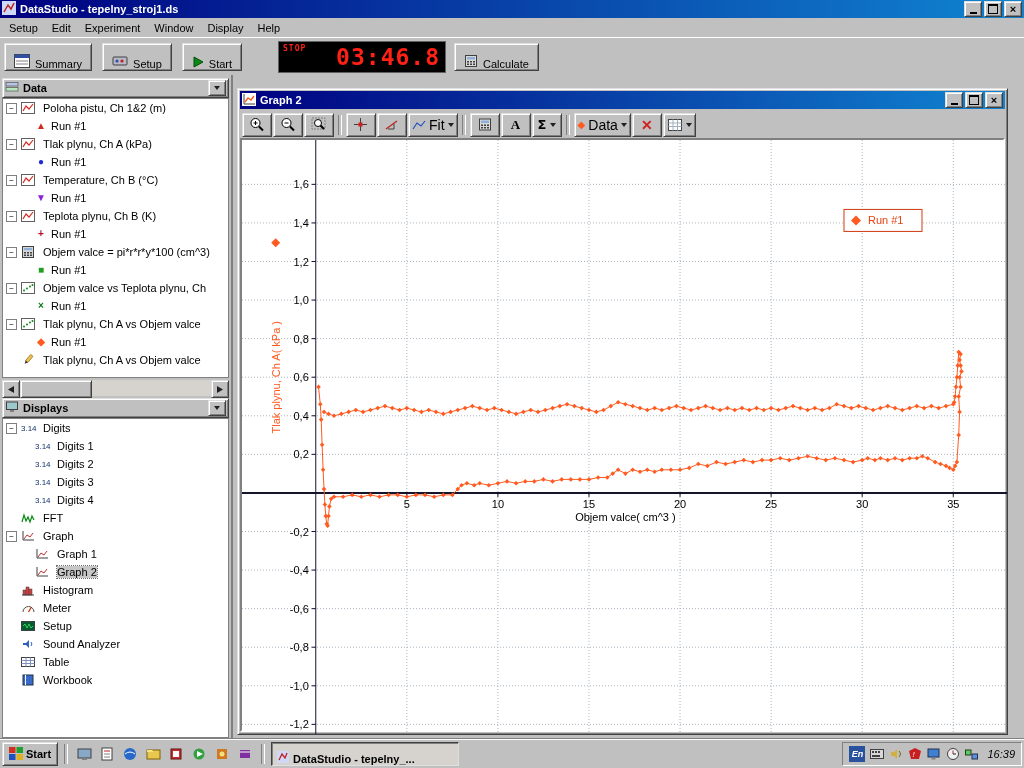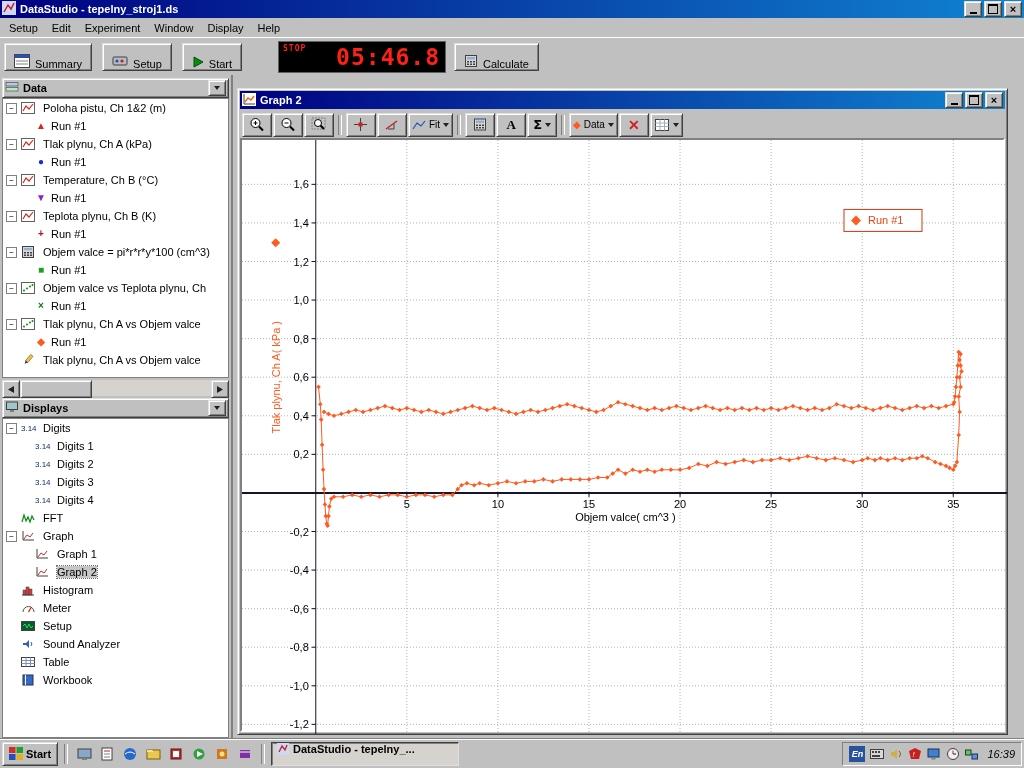--- a/index.html
+++ b/index.html
@@ -67,39 +67,39 @@
   #graph-window{position:absolute;left:237px;top:88px;width:771px;height:647px;
     background:#c0c0c0;border:1px solid;border-color:#dfdfdf #404040 #404040 #dfdfdf;
     box-shadow:inset 1px 1px 0 #fff, inset -1px -1px 0 #808080;padding:2px;box-sizing:border-box;}
   #gw-titlebar{height:18px;background:linear-gradient(90deg,#000080,#1084d0);color:#fff;
     display:flex;align-items:center;padding:0 2px;}
   #gw-titlebar .title{font-weight:bold;margin-left:4px;flex:1;}
   #gw-toolbar{height:27px;display:flex;align-items:center;padding:2px 2px;gap:1px;background:#c0c0c0;}
   .gbtn{height:22px;min-width:22px;display:flex;align-items:center;justify-content:center;gap:3px;
     padding:0 3px;cursor:default;}
   .gsep{width:2px;height:20px;margin:0 3px;border-left:1px solid #808080;border-right:1px solid #fff;}
-  .gbtn .glbl{font-size:10px;}
+  .gbtn .glbl{font-size:14px;}
   .sigma{font-size:13px;font-weight:bold;font-family:"DejaVu Sans",sans-serif;}
   .atool{font-size:13px;font-weight:bold;font-family:"Liberation Serif",serif;}
   .xdel{color:#d02020;font-size:14px;font-weight:bold;}
   #plot-wrap{position:absolute;left:2px;right:2px;top:49px;bottom:2px;
     background:#fff;border:2px solid;border-color:#808080 #fff #fff #808080;}
   #plot{display:block;width:765px;height:594px;}
   #plot text{font-family:"Liberation Sans",sans-serif;font-size:11px;fill:#000;}
   #plot .grid{stroke:#a9b4bf;stroke-width:1;stroke-dasharray:1 2;fill:none;}
   #plot .axis{stroke:#14142c;stroke-width:1;fill:none;}
   #plot .axis0{stroke:#14142c;stroke-width:2;fill:none;}
 
   
   #taskbar{position:absolute;left:0;right:0;bottom:0;height:28px;background:#c0c0c0;
     border-top:1px solid #fff;box-shadow:0 -1px 0 #808080;display:flex;align-items:center;padding:0 2px;gap:3px;}
   #start-btn{height:22px;display:flex;align-items:center;gap:3px;padding:0 6px;font-weight:bold;}
   .ql{width:20px;height:20px;display:flex;align-items:center;justify-content:center;}
   .tb-div{width:2px;height:20px;border-left:1px solid #808080;border-right:1px solid #fff;margin:0 3px;}
-  #task-btn{height:22px;width:176px;display:flex;align-items:flex-start;gap:4px;padding:0 5px;
+  #task-btn{height:22px;width:176px;display:flex;align-items:flex-end;gap:4px;padding:0 5px;
     background:#d6d3ce;border:1px solid;border-color:#404040 #dfdfdf #dfdfdf #404040;
     box-shadow:inset 1px 1px 0 #808080;font-weight:bold;}
   #task-btn .tlabel{white-space:nowrap;overflow:hidden;}
   #tray{margin-left:auto;height:22px;display:flex;align-items:center;gap:4px;padding:0 6px;
     border:1px solid;border-color:#808080 #fff #fff #808080;font-style:italic;}
   #lang-ind{width:16px;height:16px;background:#29529e;color:#fff;font-size:9px;font-weight:bold;
     display:flex;align-items:center;justify-content:center;}
   .tray-ico{width:15px;height:15px;display:flex;align-items:center;justify-content:center;}
   #clock{padding-left:4px;}
 </style>
@@ -152,21 +152,21 @@
     <span class="lbl">Setup</span>
   </div>
   <div class="tbtn raised">
     <span><svg width="12" height="12">
             <polygon points="2,1 11,6 2,11" fill="#0a8a14" stroke="#064d0a"></polygon>
           </svg></span>
     <span class="lbl">Start</span>
   </div>
   <div id="timer">
     <span class="status">STOP</span>
-    <span class="digits">05:46.8</span>
+    <span class="digits">03:46.8</span>
   </div>
   <div class="tbtn raised">
     <span><svg width="14" height="14" viewBox="0 0 14 12">
             <rect x="1.5" y="0.5" width="11" height="11" fill="#d8d8d8" stroke="#404040"></rect>
             <rect x="3" y="2" width="8" height="2.5" fill="#8fb0d8"></rect>
             <g fill="#404040">
               <rect x="3" y="6" width="2" height="1.5"></rect>
               <rect x="6" y="6" width="2" height="1.5"></rect>
               <rect x="9" y="6" width="2" height="1.5"></rect>
               <rect x="3" y="8.5" width="2" height="1.5"></rect>

